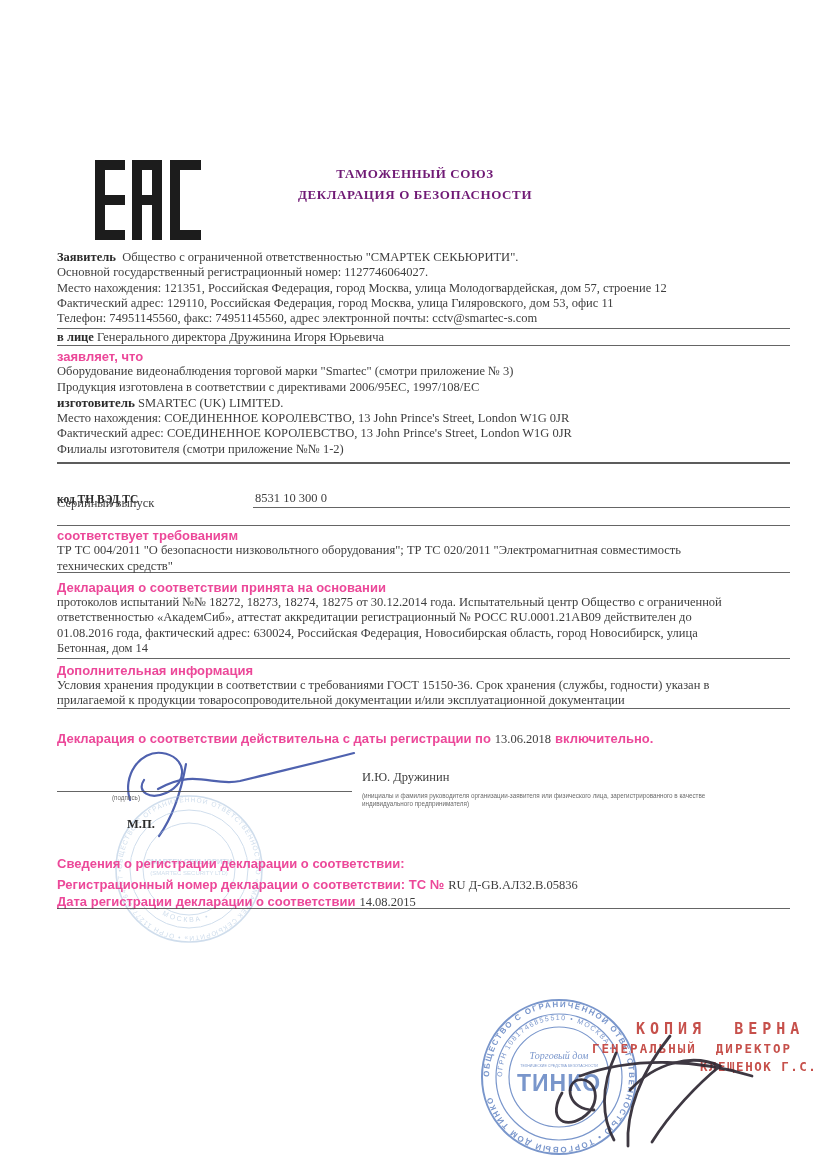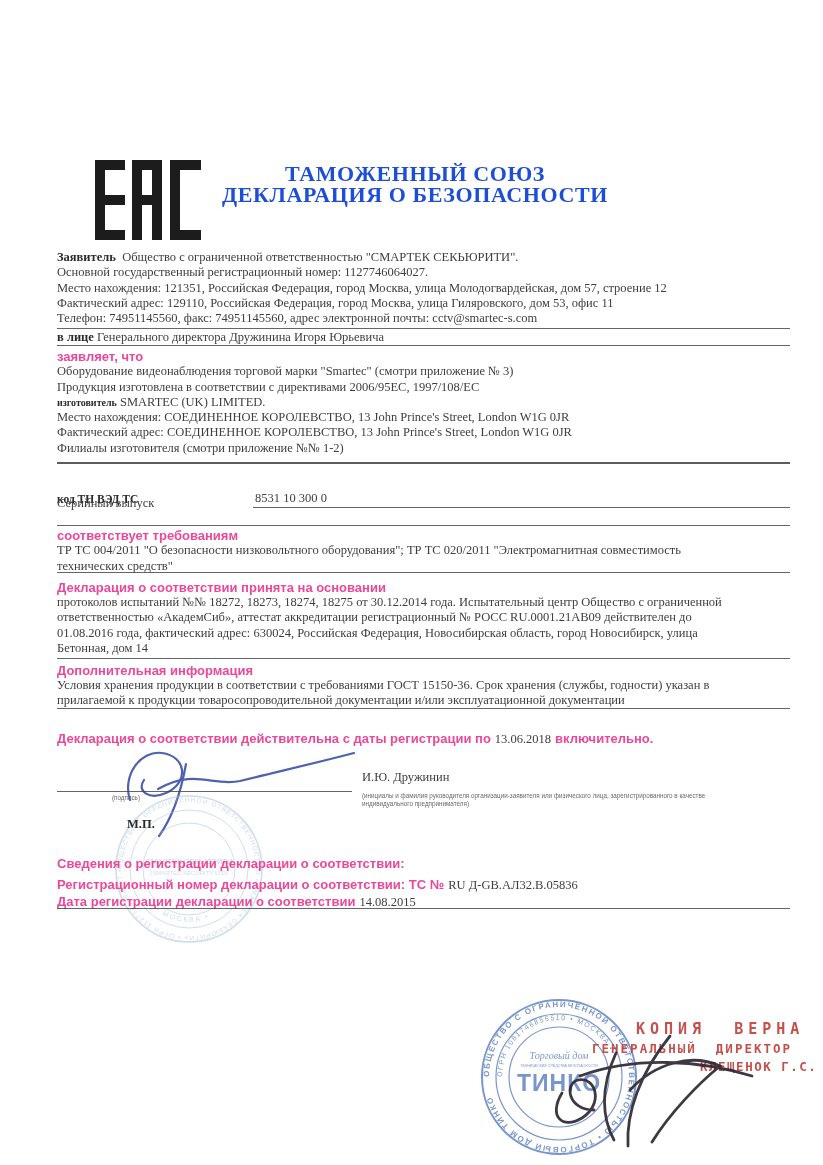--- a/index.html
+++ b/index.html
@@ -3,21 +3,21 @@
 <meta charset="utf-8">
 <style>
   html,body{margin:0;padding:0;background:#ffffff;}
   .page{position:relative;width:823px;height:1165px;background:#ffffff;overflow:hidden;
         font-family:"Liberation Serif", serif;color:#3d3d3d;}
   .abs{position:absolute;}
   .serif{font-family:"Liberation Serif", serif;font-size:12.5px;color:#3e3e3e;}
   .block{line-height:15.3px;white-space:nowrap;}
   .rule{position:absolute;height:1px;background:#4a4a4a;opacity:.85;}
   .rule.thick{height:2px;opacity:.9;}
-  .title{font-family:"Liberation Serif", serif;font-weight:bold;font-size:22px;color:#1d4ed8;
+  .title{font-family:"Liberation Serif", serif;font-weight:bold;font-size:13px;color:#701a75;
          letter-spacing:.6px;text-align:center;line-height:21px;}
   .lbl{font-family:Liberation Serif, serif;font-weight:bold;font-size:12.5px;color:#2b2b2b;}
   .hdr{font-family:"Liberation Sans", sans-serif;font-weight:bold;font-size:13px;color:#ec4899;white-space:nowrap;}
   .tiny{font-family:"Liberation Sans", sans-serif;font-size:6.3px;color:#6b6b6b;line-height:8px;}
   .redstamp{font-family:"DejaVu Sans Mono", monospace;font-weight:bold;color:#c2423c;white-space:pre;opacity:.92;}
   .stamp-svg{position:absolute;}
 </style>
 </head>
 <body>
 
@@ -56,21 +56,21 @@
   <div class="abs serif" style="left:57px;top:330px;white-space:nowrap;">
     <span class="lbl">в лице</span>
     <span>Генерального директора Дружинина Игоря Юрьевича</span>
   </div>
   <div class="rule" style="left:57px;top:345px;width:733px;"></div>
 
   <div class="abs block serif" style="left:57px;top:349px;width:740px;">
     <div class="hdr">заявляет, что</div>
     <div>Оборудование видеонаблюдения торговой марки "Smartec" (смотри приложение № 3)</div>
     <div>Продукция изготовлена в соответствии с директивами 2006/95ЕС, 1997/108/ЕС</div>
-    <div><span class="lbl" style="font-size:10px;">изготовитель</span> <span>SMARTEC (UK) LIMITED.</span></div>
+    <div><span class="lbl" style="font-size:13px;">изготовитель</span> <span>SMARTEC (UK) LIMITED.</span></div>
     <div>Место нахождения: СОЕДИНЕННОЕ КОРОЛЕВСТВО, 13 John Prince's Street, London W1G 0JR</div>
     <div>Фактический адрес: СОЕДИНЕННОЕ КОРОЛЕВСТВО, 13 John Prince's Street, London W1G 0JR</div>
     <div>Филиалы изготовителя (смотри приложение №№ 1-2)</div>
   </div>
   <div class="rule thick" style="left:57px;top:462px;width:733px;"></div>
 
   <div class="abs lbl" style="left:57px;top:493px;font-size:11.5px;">код ТН ВЭД ТС</div>
   <div class="abs serif" style="left:255px;top:491px;">8531 10 300 0</div>
   <div class="rule" style="left:253px;top:507px;width:537px;"></div>
   <div class="abs serif" style="left:57px;top:496px;">Серийный выпуск</div>

